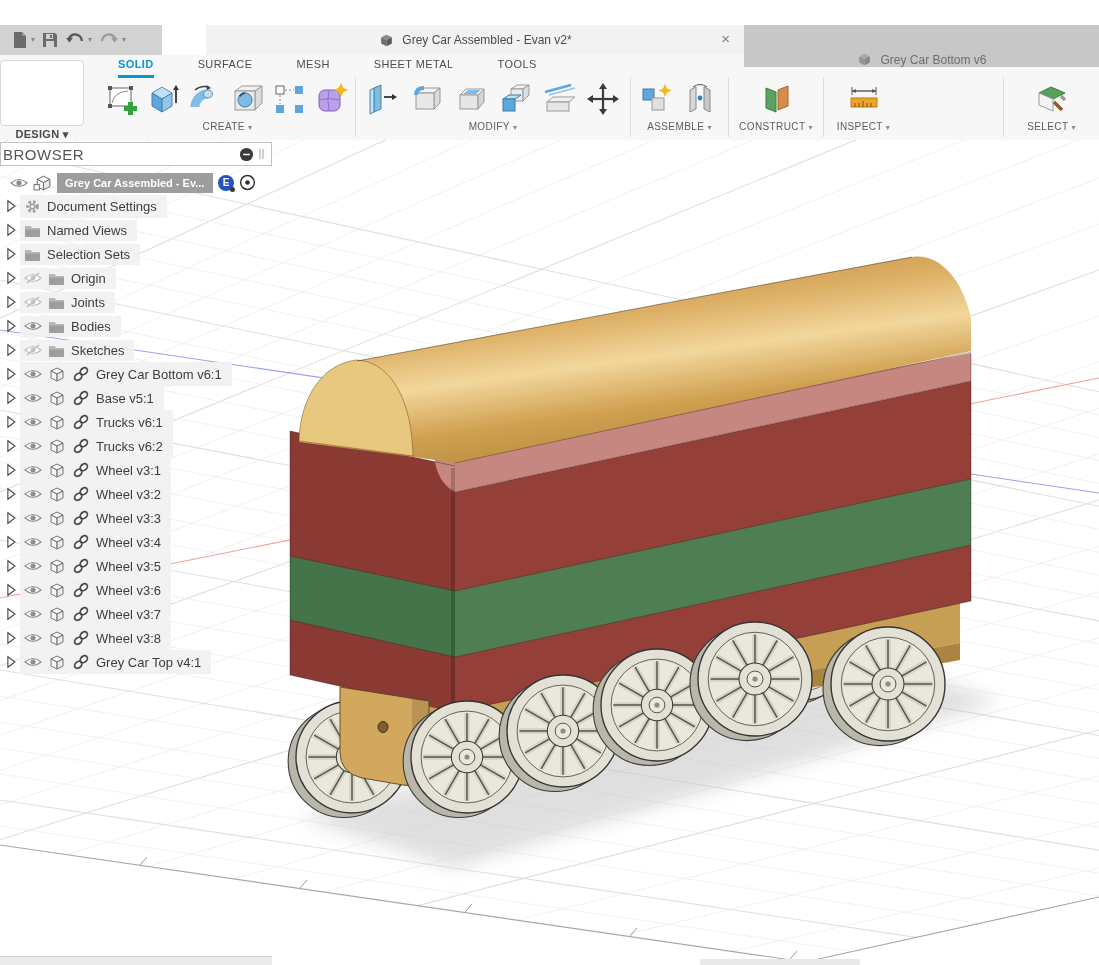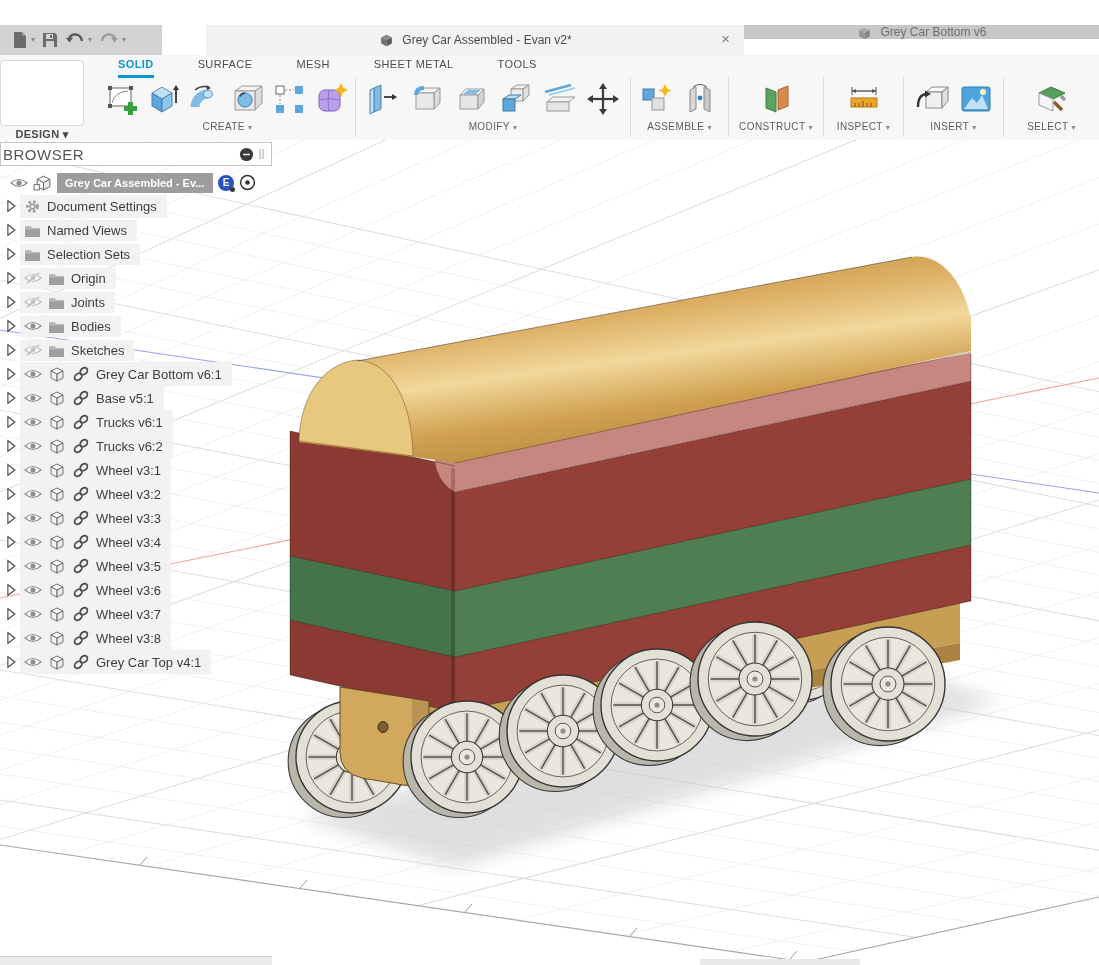--- a/index.html
+++ b/index.html
@@ -9,21 +9,21 @@
   #viewport{position:absolute;left:0;top:0;width:1099px;height:965px;z-index:0;}
   
   #topstrip{position:absolute;left:0;top:0;width:1099px;height:25px;background:#ffffff;z-index:5;}
   #tabbar{position:absolute;left:0;top:25px;width:1099px;height:30px;z-index:5;display:flex;}
   #qat{width:162px;height:30px;background:#d2d2d2;display:flex;align-items:center;gap:7px;padding-left:12px;}
   #qat svg{display:block;}
   .caret{font-size:8px;color:#8a8a8a;line-height:1;}
   #tab-active{width:538px;height:30px;background:#f2f2f2;display:flex;align-items:center;justify-content:center;position:relative;margin-left:44px;}
   #tab-active .ttl{font-size:12px;color:#4a4a4a;margin-left:7px;}
   #tab-close{position:absolute;right:14px;top:5px;font-size:15px;color:#7d7d7d;line-height:18px;cursor:default;}
-  #tab-inactive{flex:1;height:14px;background:#c7c7c7;display:flex;align-items:flex-start;justify-content:center;}
+  #tab-inactive{flex:1;height:42px;background:#c7c7c7;display:flex;align-items:flex-end;justify-content:center;}
   #tab-inactive .ttl{font-size:12px;color:#6e6e6e;margin-left:7px;}
   #ribbon{position:absolute;left:0;top:55px;width:1099px;height:85px;background:#f7f7f7;z-index:4;}
   #ribbon-tabs{position:absolute;left:118px;top:3px;display:flex;gap:44px;}
   .rtab{font-size:11px;color:#4c4c4c;letter-spacing:.4px;padding-bottom:5px;white-space:nowrap;}
   .rtab.active{color:var(--accent-blue);font-weight:bold;border-bottom:3px solid var(--accent-blue);}
   .rgroup{position:absolute;top:22px;height:60px;display:flex;flex-direction:column;}
   .rgroup .icons{display:flex;align-items:center;height:44px;}
   .rgroup .glabel{text-align:center;font-size:10px;color:#5c5c5c;letter-spacing:.4px;white-space:nowrap;}
   .sep{border-left:1px solid #dcdcdc;}
   .ribbon-icon{width:38px;height:40px;display:flex;align-items:center;justify-content:center;}
@@ -450,41 +450,20 @@
               <line x1="17" y1="20" x2="17" y2="26"></line>
               <line x1="21" y1="22" x2="21" y2="26"></line>
               <line x1="25" y1="22" x2="25" y2="26"></line>
             </g>
           </svg>
         </span>
     </div>
     <div class="glabel"><span>INSPECT</span> <span class="caret">▾</span></div>
   </div>
 
-  <div class="rgroup sep" style="left:903px;width:100px;">
-    <div class="icons" style="padding-left:9px;gap:6px;">
-      <span class="ribbon-icon">
-          <svg width="36" height="36" viewBox="0 0 36 36">
-        <polygon points="12,11 18,6 34,6 28,11" fill="#fafafa" stroke="#888"></polygon>
-            <rect x="12" y="11" width="16" height="16" fill="#f0f0f0" stroke="#888"></rect>
-        <polygon points="28,11 34,6 34,20 28,27" fill="#e0e0e0" stroke="#888"></polygon>
-        <path d="M4 26 Q4 13 13 13" stroke="#333" stroke-width="2.4" fill="none"></path>
-            <path d="M17 13 l-6 -3.5 v7 z" fill="#333"></path>
-          </svg>
-        </span>
-      <span class="ribbon-icon">
-          <svg width="36" height="36" viewBox="0 0 36 36">
-        <rect x="4" y="6" width="28" height="24" rx="2" fill="#4da4dc" stroke="#2f7fae"></rect>
-        <path d="M6 28 L14 17 L19 22 L24 14 L30 28 Z" fill="#bfe0f7"></path>
-        <circle cx="25" cy="11" r="3" fill="#fdf2c0"></circle>
-          </svg>
-        </span>
-    </div>
-    <div class="glabel"><span>INSERT</span> <span class="caret">▾</span></div>
-  </div>
 
   <div class="rgroup sep" style="left:1003px;width:96px;">
     <div class="icons" style="justify-content:center;">
       <span class="ribbon-icon">
           <svg width="36" height="36" viewBox="0 0 36 36">
         <polygon points="5,12 17,6 31,12 19,18" fill="#57a05c" stroke="#3c7c42"></polygon>
         <polygon points="5,12 19,18 19,30 5,24" fill="#f4f4f4" stroke="#999"></polygon>
         <line x1="20" y1="21" x2="28" y2="29" stroke="#8a5a2a" stroke-width="3.4"></line>
         <line x1="27" y1="15" x2="31" y2="19" stroke="#9a9a9a" stroke-width="3.4"></line>
           </svg>

